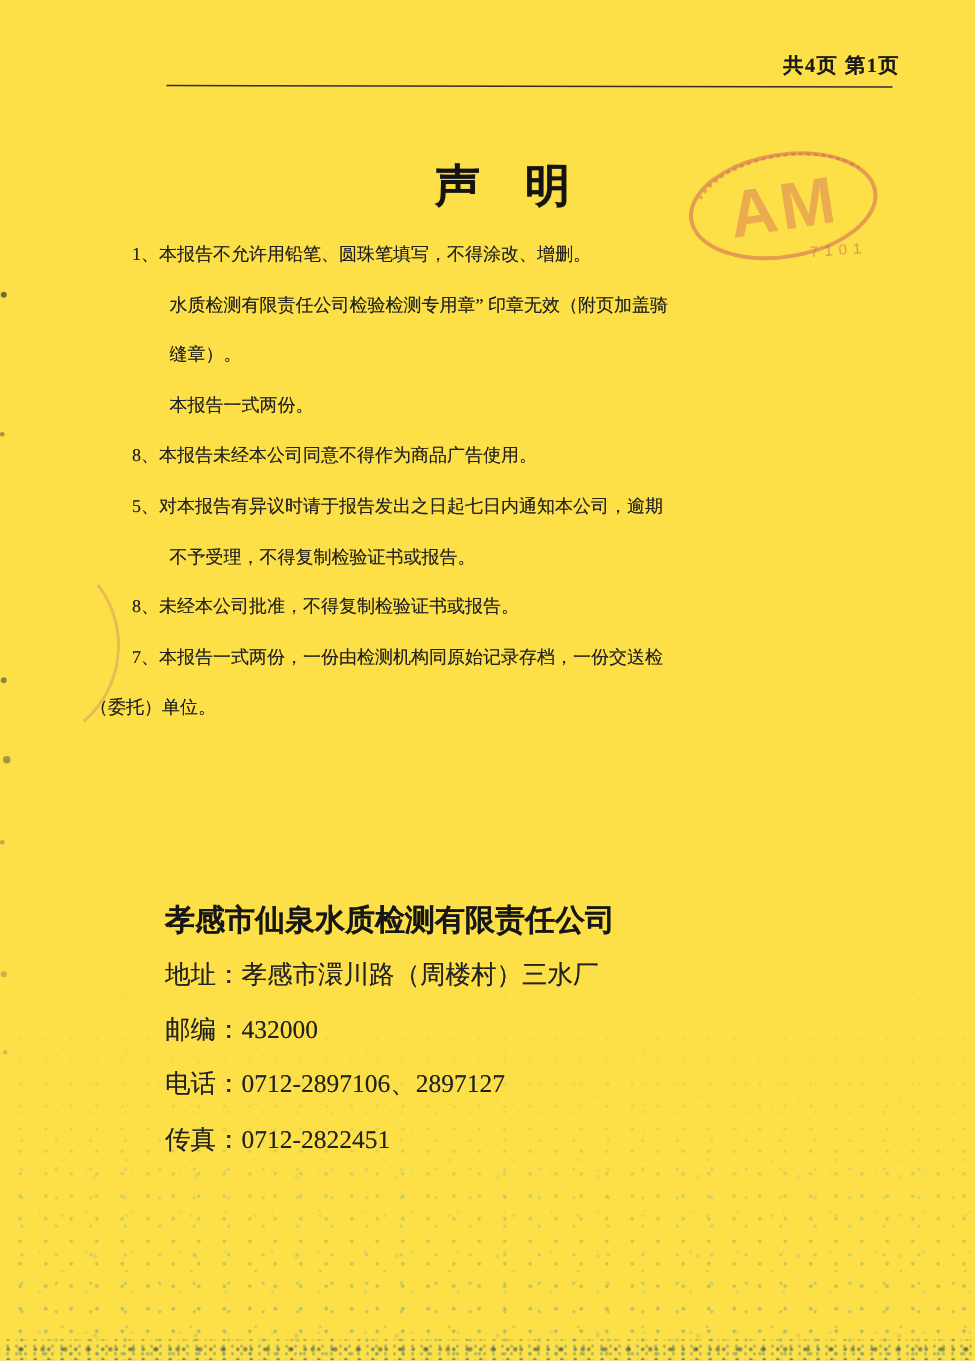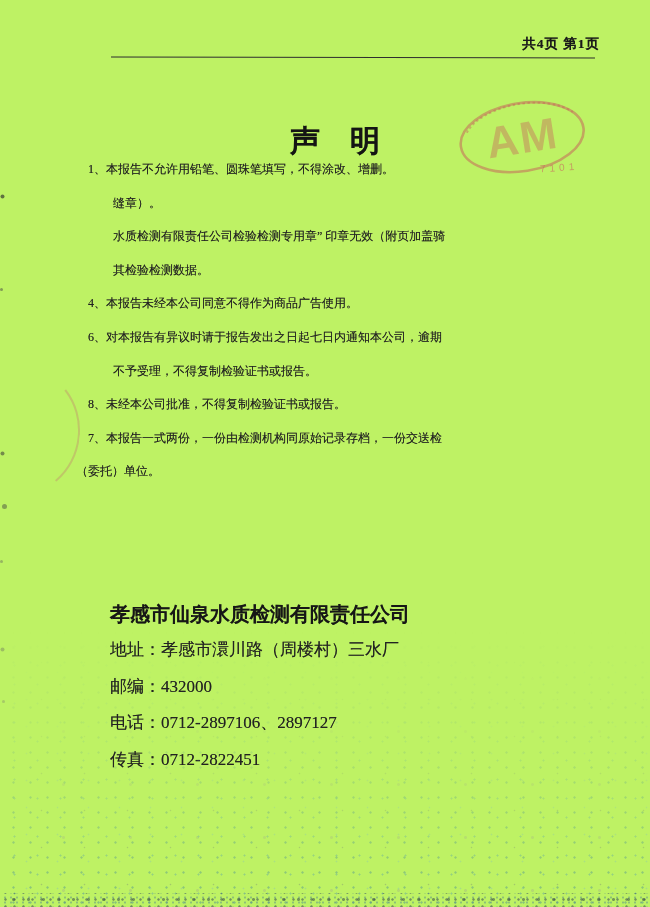--- a/index.html
+++ b/index.html
@@ -1,39 +1,39 @@
 <!DOCTYPE html>
 <html><head>
 <meta charset="utf-8">
 <style>
   html,body{margin:0;padding:0;background:#e8e8e8;}
   .page{
     position:relative;
     width:650px;height:907px;
     margin:0 auto;
-    background:#bef264;
+    background:#fde047;
     overflow:hidden;
     font-family:"Liberation Serif","DejaVu Serif",serif;
     color:#1f1f1f;
   }
   
   .pagination{
     position:absolute;top:35px;right:50px;
     font-size:13.5px;font-weight:bold;letter-spacing:1px;
     color:#1a1a1a;
     text-shadow:0 0 .4px rgba(20,20,20,.55);
   }
   .header-rule{
     position:absolute;top:57px;left:111px;width:484px;height:0;
     border-top:1.8px solid #2e2e2e;
     transform:rotate(.12deg);
   }
   
   .doc-title{
-    position:absolute;top:121px;left:0;width:650px;
+    position:absolute;top:104px;left:0;width:650px;
     text-align:center;
     font-size:30px;font-weight:bold;color:#141414;
     padding-left:20px;box-sizing:border-box;
     text-shadow:0 0 .5px rgba(10,10,10,.6);
   }
   
   .stamp-wrap{
     position:absolute;left:448px;top:94px;width:150px;height:84px;
     transform:rotate(-9deg);
     opacity:.85;
@@ -58,21 +58,21 @@
     position:absolute;left:60px;top:153px;width:560px;
   }
   .doc-line{
     height:33.6px;line-height:33.6px;
     font-size:12px;white-space:nowrap;
     color:#222;
     text-shadow:0 0 .4px rgba(25,25,25,.5);
   }
   .l-num{padding-left:28px;}
   .l-cont{padding-left:53px;}
-  .l-margin{padding-left:0;margin-left:16px;}
+  .l-margin{padding-left:0;}
   
   .company{
     position:absolute;left:110px;top:596px;width:480px;
   }
   .c-line{
     height:36.4px;line-height:36.4px;
     font-size:17px;white-space:nowrap;color:#222;
     text-shadow:0 0 .4px rgba(25,25,25,.5);
   }
   .c-name{font-weight:bold;font-size:20px;color:#161616;}
@@ -128,25 +128,25 @@
       <path d="M 20,30 A 60 32 0 0 1 128,26" fill="none" stroke="rgba(199,78,90,0.45)" stroke-width="2" stroke-dasharray="2.5 2.5"></path>
       <text x="74" y="59" text-anchor="middle" font-family="Liberation Sans, DejaVu Sans, sans-serif" font-size="44" font-weight="bold" letter-spacing="2" fill="rgba(199,78,90,0.42)">AM</text>
     </svg>
   </div>
   <div class="stamp-code">7101</div>
 
   <div class="left-arc"></div>
 
   <div class="statement">
     <div class="doc-line l-num">1、本报告不允许用铅笔、圆珠笔填写，不得涂改、增删。</div>
+    <div class="doc-line l-cont">水质检测有限责任公司检验检测专用章” 印章无效（附页加盖骑</div>
     <div class="doc-line l-cont">缝章）。</div>
-    <div class="doc-line l-cont">水质检测有限责任公司检验检测专用章” 印章无效（附页加盖骑</div>
-    <div class="doc-line l-cont">其检验检测数据。</div>
-    <div class="doc-line l-num">4、本报告未经本公司同意不得作为商品广告使用。</div>
-    <div class="doc-line l-num">6、对本报告有异议时请于报告发出之日起七日内通知本公司，逾期</div>
+    <div class="doc-line l-cont">本报告一式两份。</div>
+    <div class="doc-line l-num">8、本报告未经本公司同意不得作为商品广告使用。</div>
+    <div class="doc-line l-num">5、对本报告有异议时请于报告发出之日起七日内通知本公司，逾期</div>
     <div class="doc-line l-cont">不予受理，不得复制检验证书或报告。</div>
     <div class="doc-line l-num">8、未经本公司批准，不得复制检验证书或报告。</div>
     <div class="doc-line l-num">7、本报告一式两份，一份由检测机构同原始记录存档，一份交送检</div>
     <div class="doc-line l-margin">（委托）单位。</div>
   </div>
 
   <div class="company">
     <div class="c-line c-name">孝感市仙泉水质检测有限责任公司</div>
     <div class="c-line">地址：孝感市澴川路（周楼村）三水厂</div>
     <div class="c-line">邮编：432000</div>

